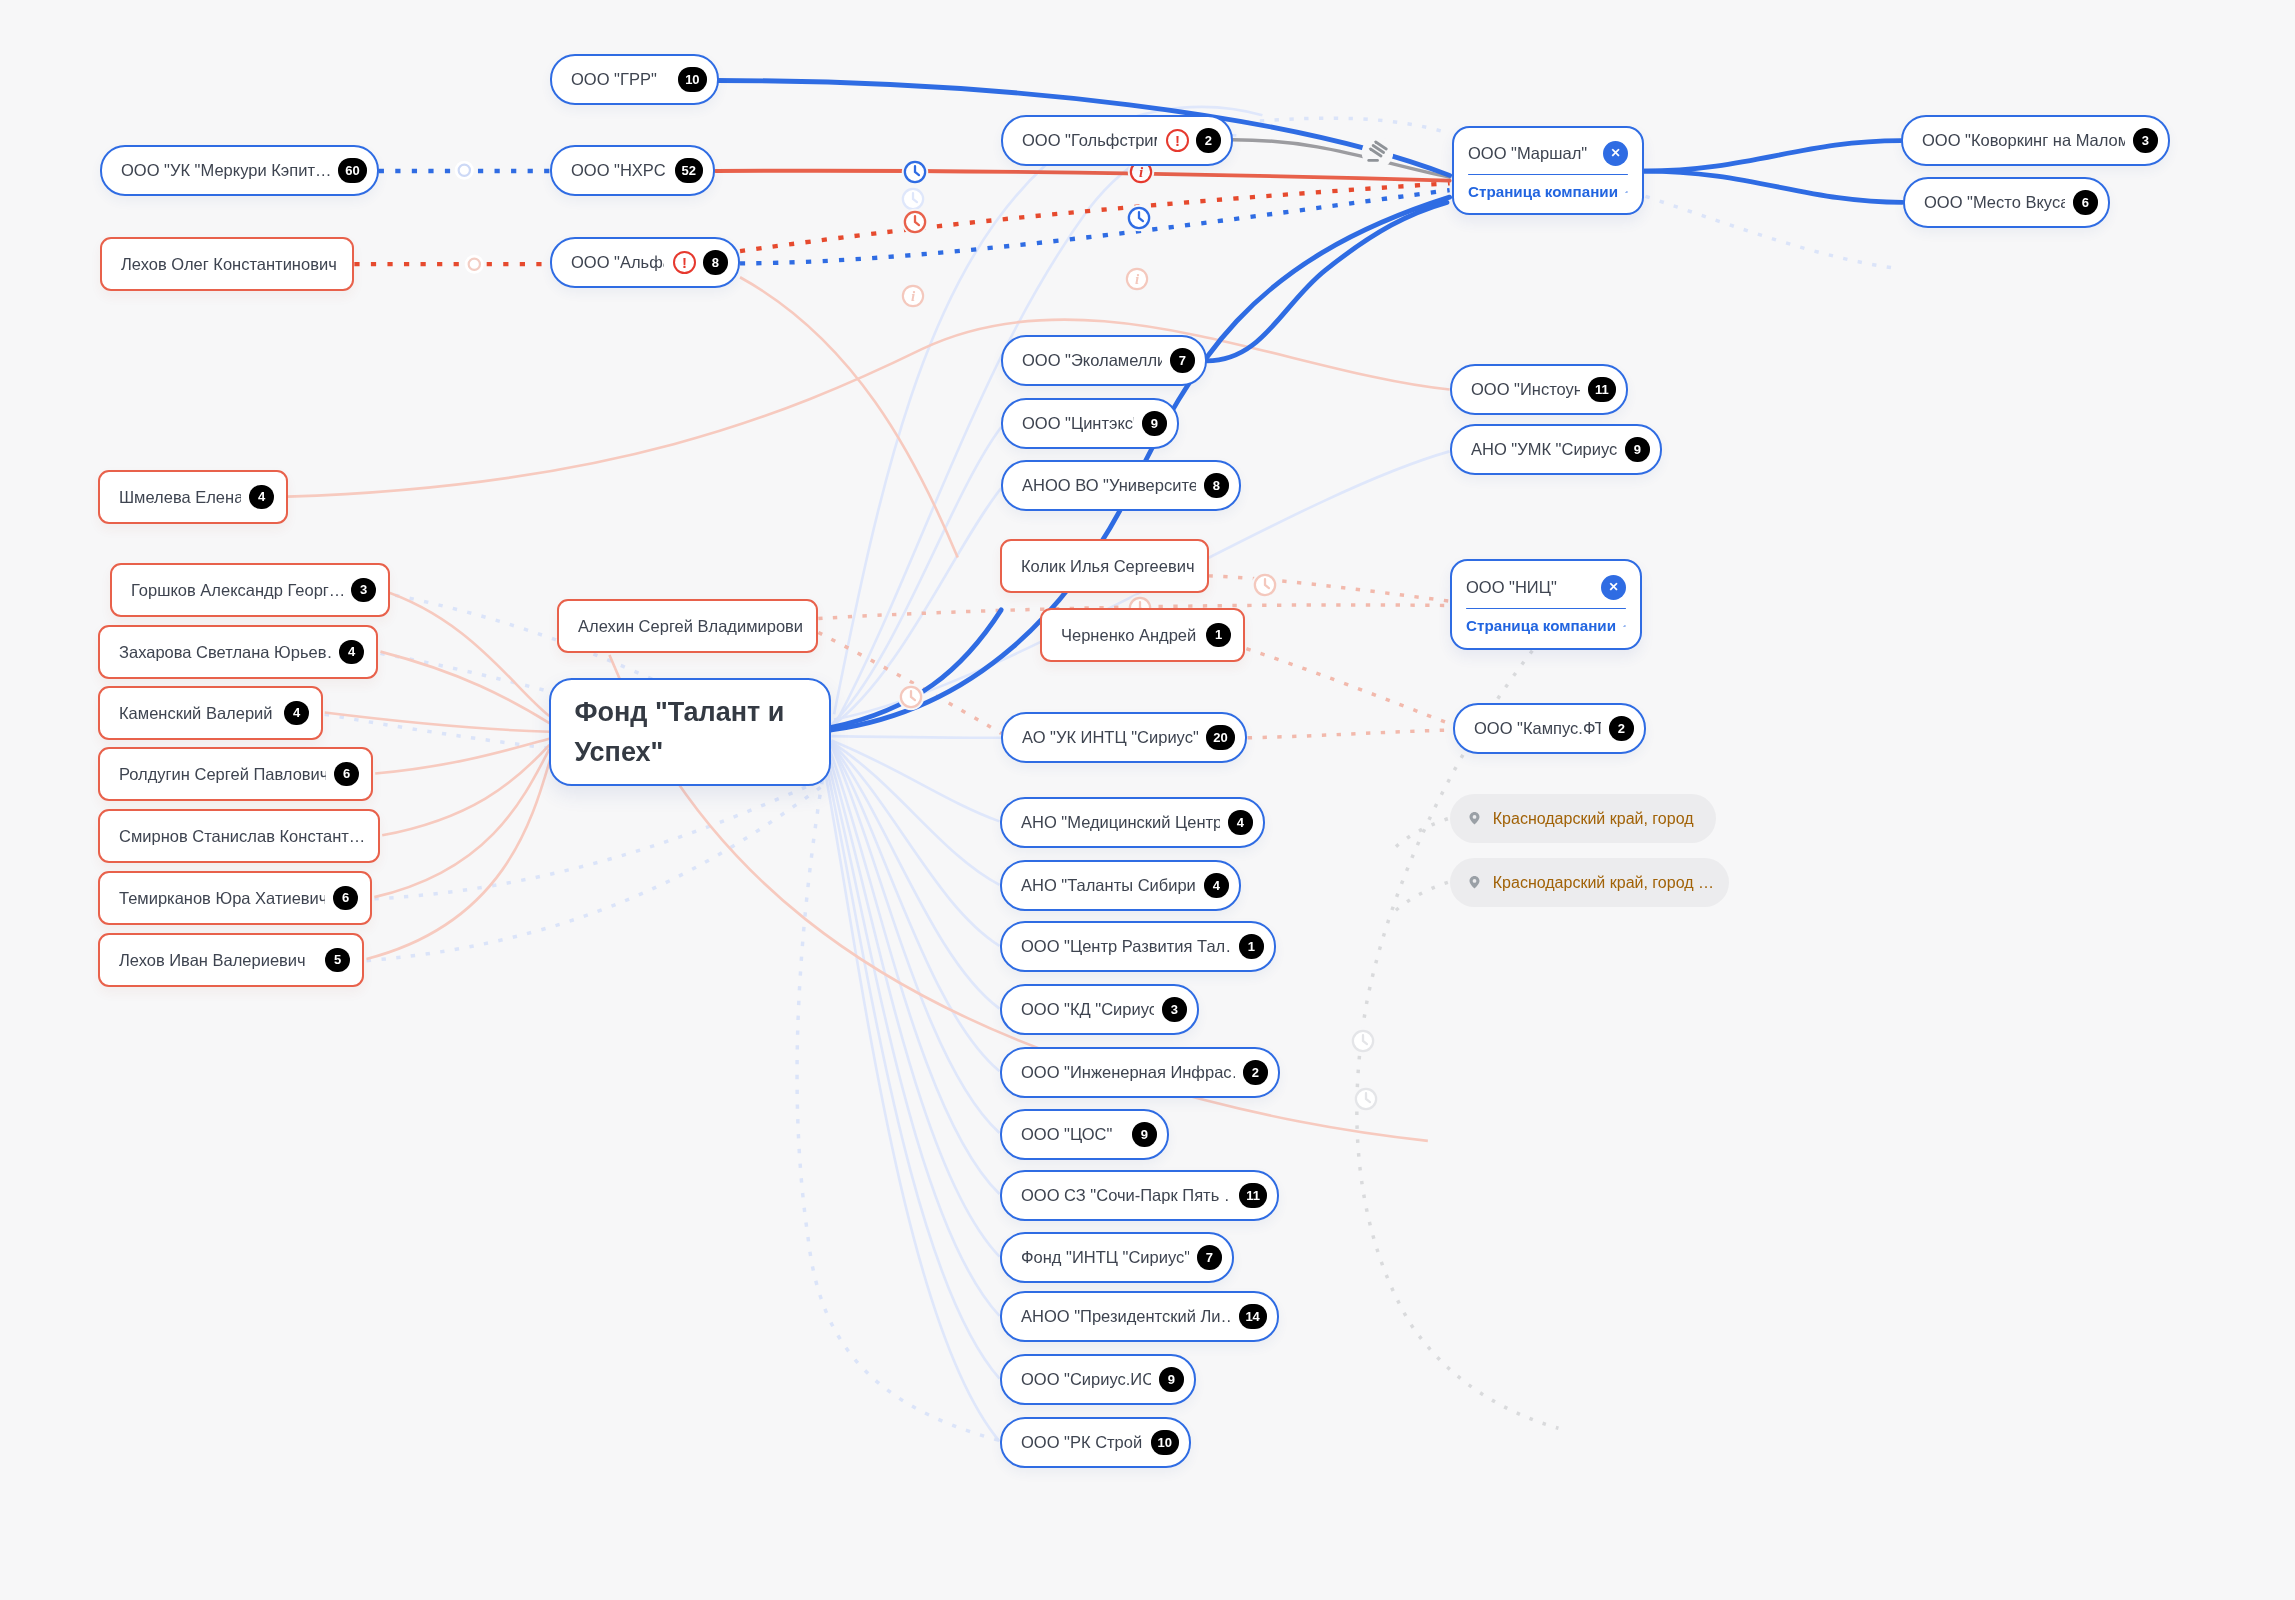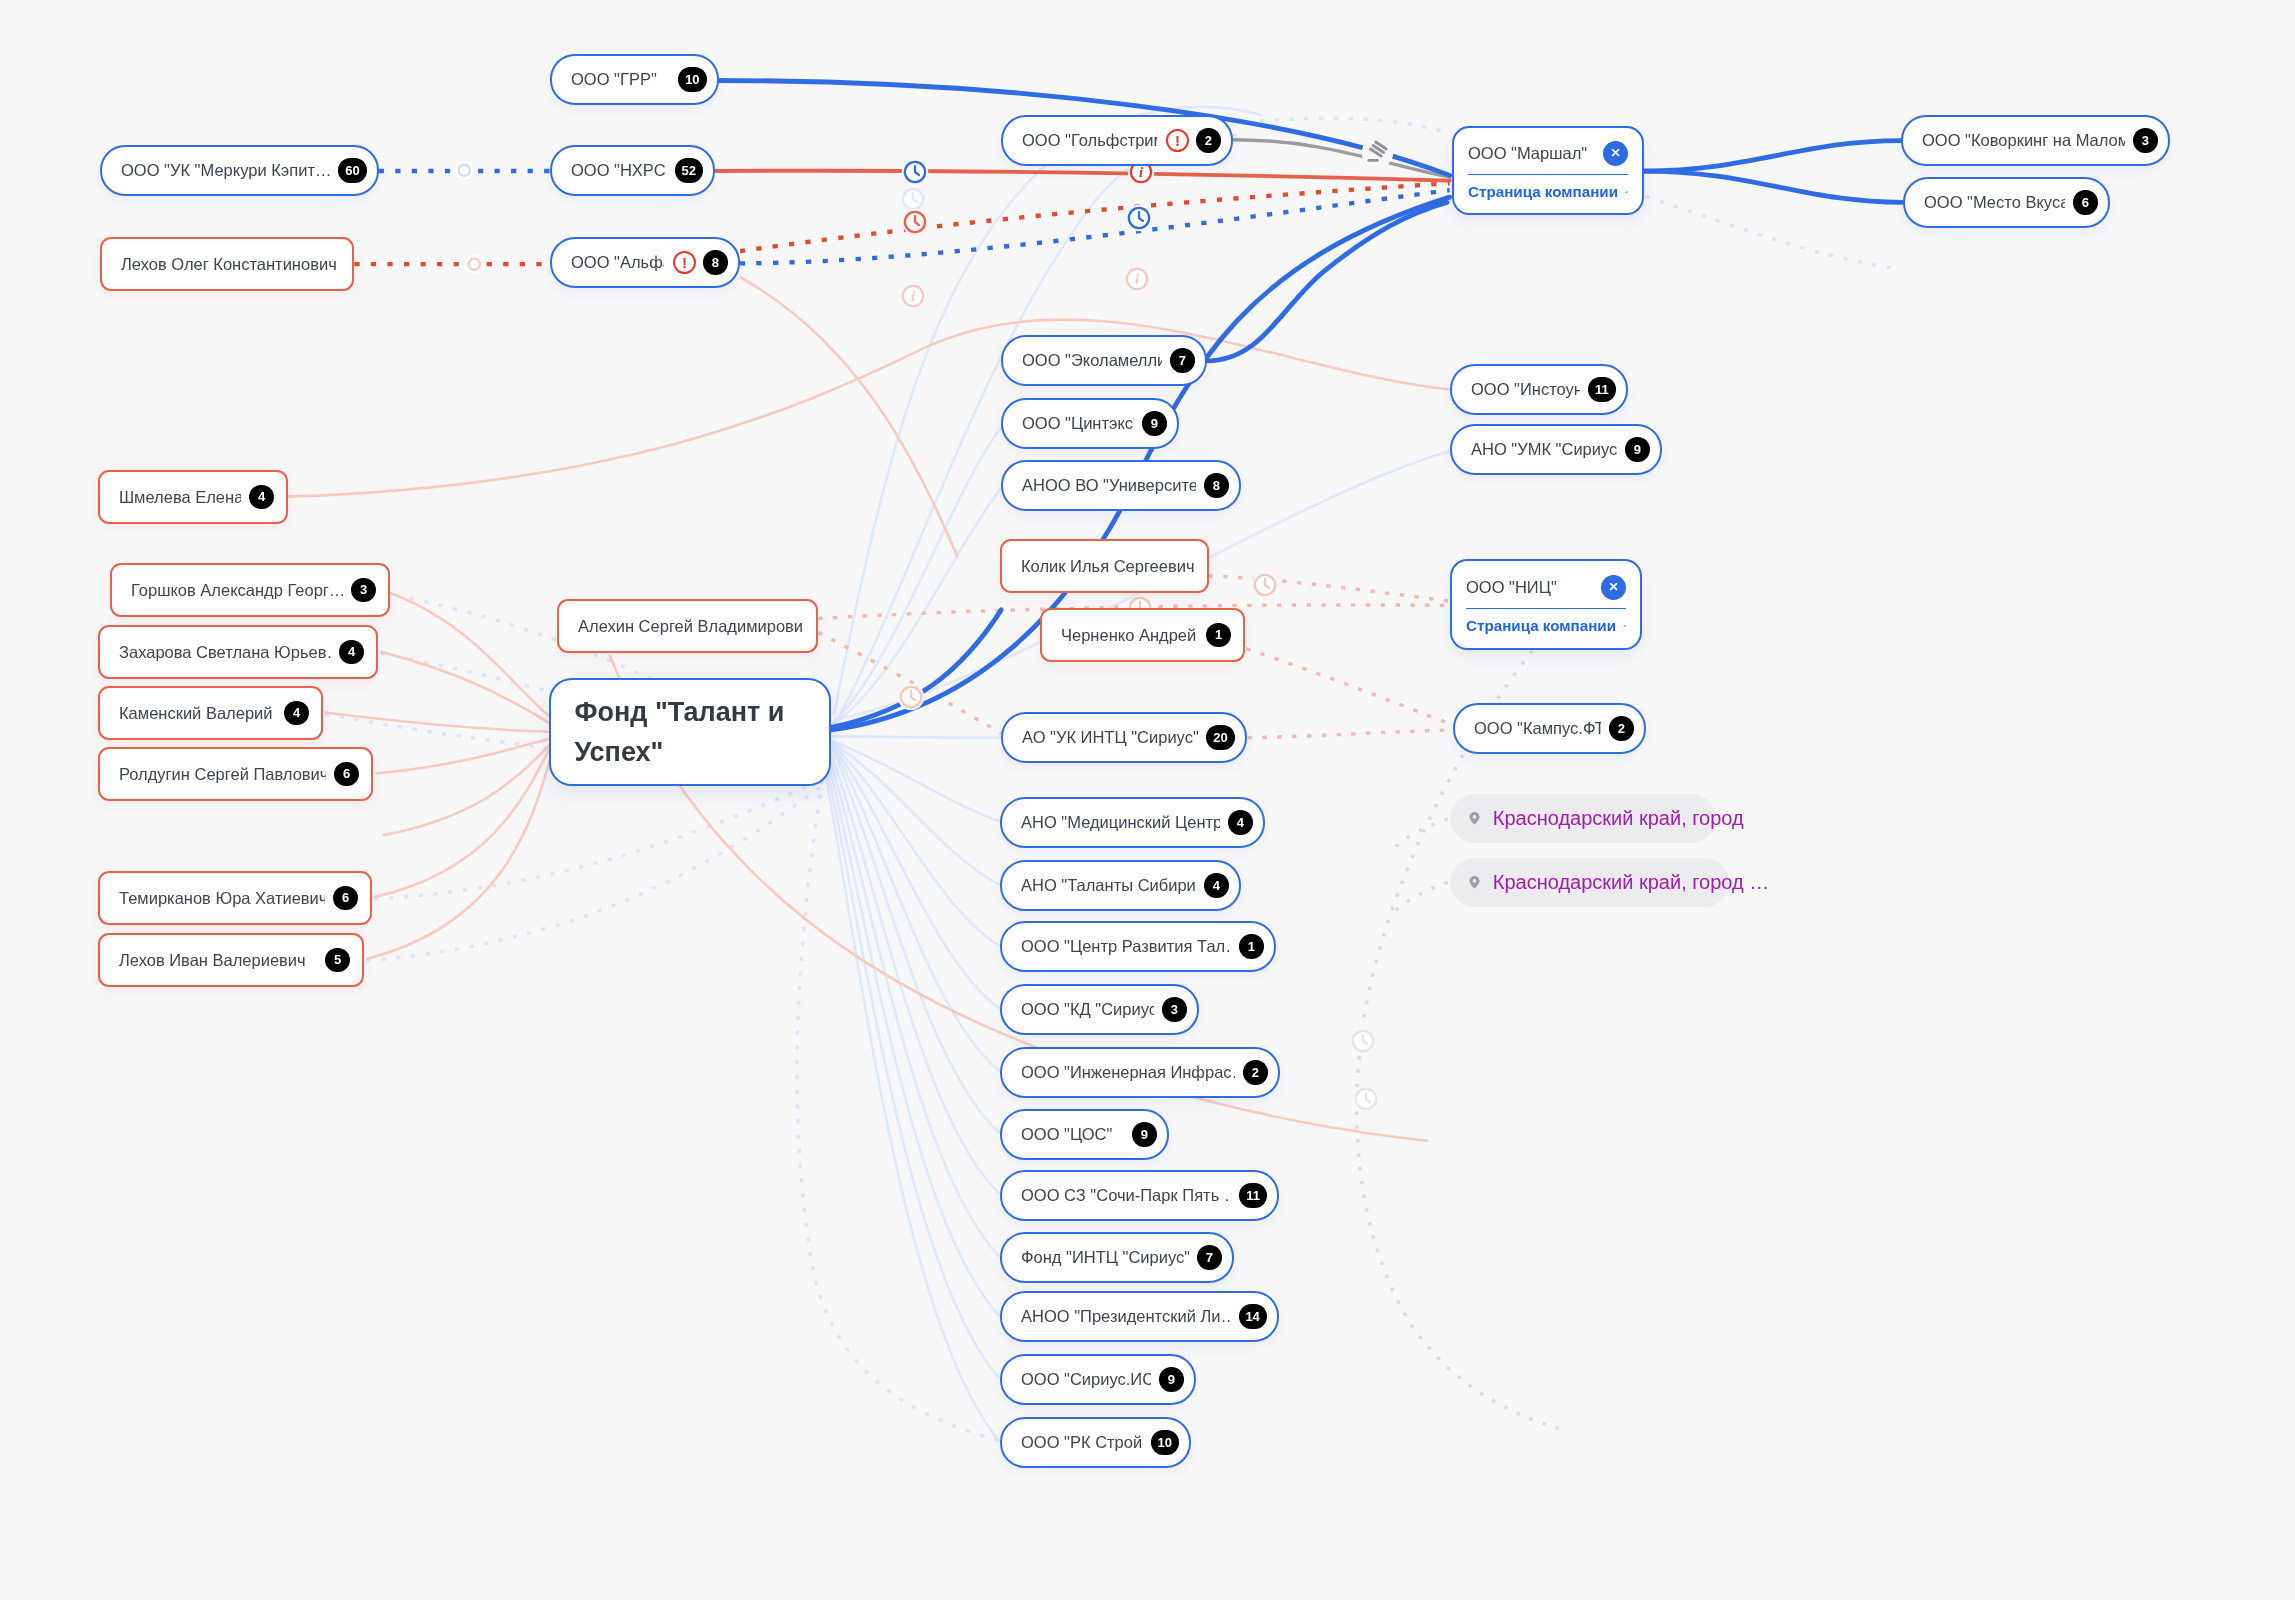--- a/index.html
+++ b/index.html
@@ -54,21 +54,21 @@
     width:25px;height:25px;border-radius:50%;background:#2f6ce3;border:none;color:#fff;
     font-size:12.2px;font-weight:700;display:flex;align-items:center;justify-content:center;
     cursor:pointer;padding:0;flex:none;
   }
   .card-divider{height:1.7px;background:#2f6ce3;margin:7.8px 0;border-radius:0.9px}
   .card-link{
     display:flex;align-items:center;gap:7px;font-size:15.2px;font-weight:700;color:#2265e0;
     text-decoration:none;cursor:pointer;white-space:nowrap;
   }
   .locpill{height:49px;border-radius:24.4px;background:#ececee;padding:0 17.4px;gap:10.4px}
-  .loc-lbl{font-size:20px;color:#a21caf;white-space:nowrap}
+  .loc-lbl{font-size:16px;color:#a16207;white-space:nowrap}
   .pin{flex:none}
 
   
   #n-grr{left:550px;top:54px;width:169px}
   #n-mercury{left:100px;top:145px;width:279px}
   #n-nhrs{left:550px;top:145px;width:165px}
   #n-lehov{left:100px;top:237px;width:254px}
   #n-alfa{left:550px;top:237px;width:190px}
   #n-golfstrim{left:1001px;top:115px;width:232px}
   #n-kovorking{left:1901px;top:115px;width:269px}
@@ -412,20 +412,23 @@
     <span class="badge">4</span>
   </div>
   <div class="person" id="n-kamenskiy">
     <span class="lbl">Каменский Валерий</span>
     <span class="badge">4</span>
   </div>
   <div class="person" id="n-roldugin">
     <span class="lbl">Ролдугин Сергей Павлович</span>
     <span class="badge">6</span>
   </div>
+  <div class="person" id="n-smirnov">
+    <span class="lbl">Смирнов Станислав Констант…</span>
+  </div>
   <div class="person" id="n-temirkanov">
     <span class="lbl">Темирканов Юра Хатиевич</span>
     <span class="badge">6</span>
   </div>
   <div class="person" id="n-yashchenko">
     <span class="lbl">Лехов Иван Валериевич</span>
     <span class="badge">5</span>
   </div>
 
   <div class="person" id="n-alekhin">

